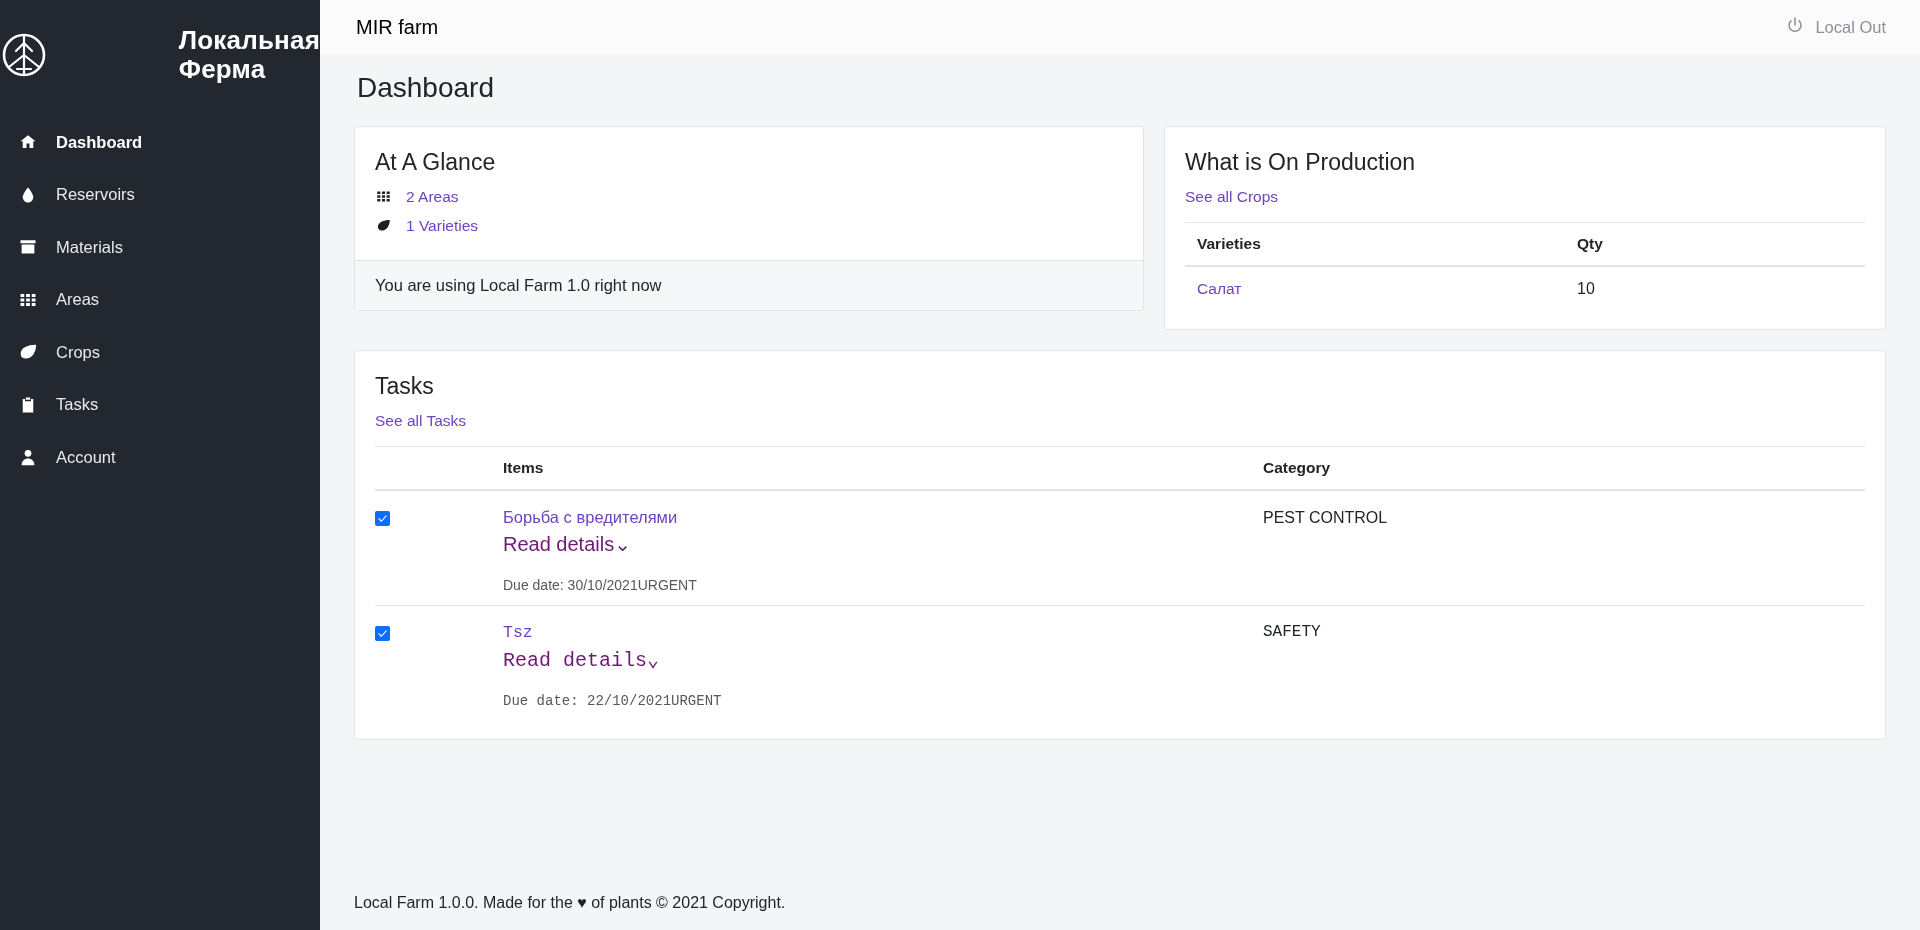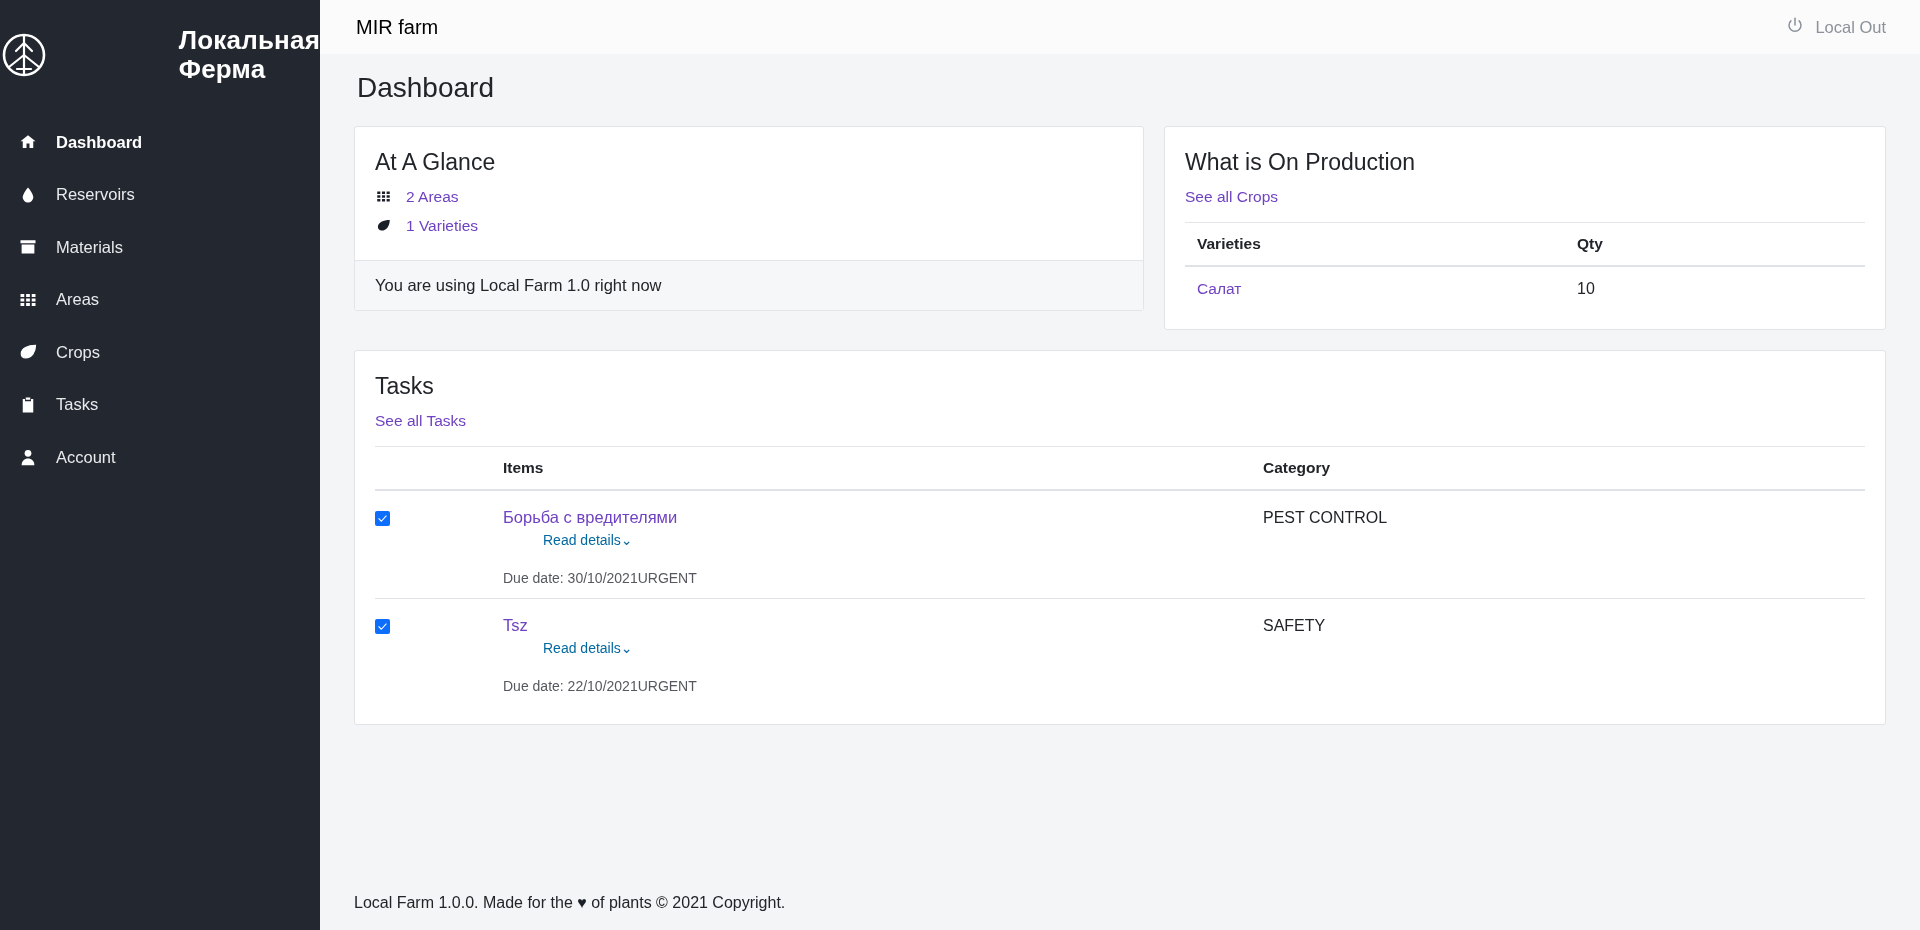--- a/index.html
+++ b/index.html
@@ -93,35 +93,35 @@
   .tasks-wrap { padding: 0 16px; margin-top: 20px; }
   .tasks-card { width: 100%; }
   .tasks-tbl { width: 100%; border-collapse: collapse; margin-top: 16px; }
   .tasks-tbl th {
     text-align: left; font-size: 15.5px; color: #212529; font-weight: 700;
     padding: 12px 0 12px 0; border-top: 1px solid #e3e5e8;
     border-bottom: 2px solid #dfe2e6;
   }
   .tasks-tbl td { padding: 17px 0 4px 0; vertical-align: top; }
   .tasks-tbl tr.task-row td { border-bottom: 1px solid #dfe2e6; }
-  .tasks-tbl tr.task-row:last-child td { border-bottom: none; }
+  .tasks-tbl tr.task-row:last-child td { border-bottom: none; font-family: Liberation Mono, monospace; }
   .col-check { width: 128px; padding-left: 0 !important; }
   .col-items { width: 760px; }
   .col-cat { width: auto; }
   .th-spacer { width: 128px; }
 
   .chk { width: 15px; height: 15px; border-radius: 2px; background: #0d6efd;
     display: inline-flex; align-items: center; justify-content: center;
     cursor: pointer; margin-top: 3px; }
   .chk svg { width: 11px; height: 11px; stroke: #fff; fill: none;
     stroke-width: 2.4; stroke-linecap: round; stroke-linejoin: round; }
 
   .task-name { color: #6f42c1; font-size: 16.5px; cursor: pointer; line-height: 1.2; }
-  .read-details { color: #0369a1; font-size: 14px; cursor: pointer;
-    margin-top: 4px; display: inline-block; margin-left: 40px; }
+  .read-details { color: #701a75; font-size: 20px; cursor: pointer;
+    margin-top: 4px; display: inline-block; }
   .due { color: #55595f; font-size: 14px; margin-top: 21px; margin-bottom: 8px; }
   .cat { font-size: 16px; color: #212529; line-height: 1.2; }
 
   .footer {
     position: absolute; left: 0; bottom: 0; width: 100%;
     padding: 0 0 18px 34px; font-size: 16px; color: #212529;
   }
   .heart { color: #1b1f27; }
 </style>
 </head>

